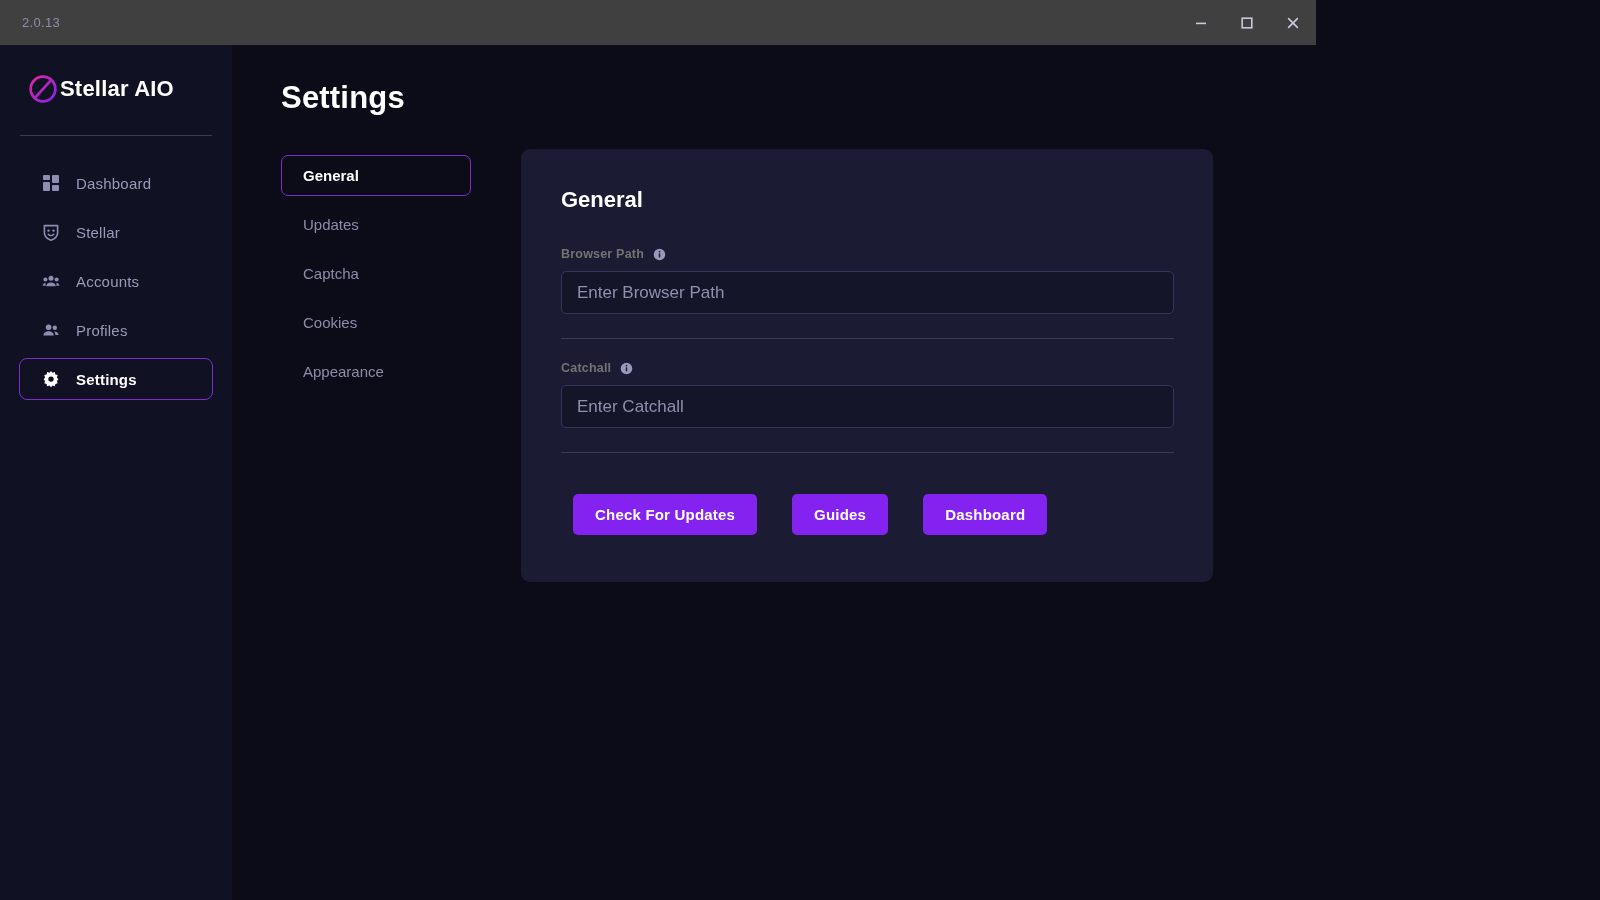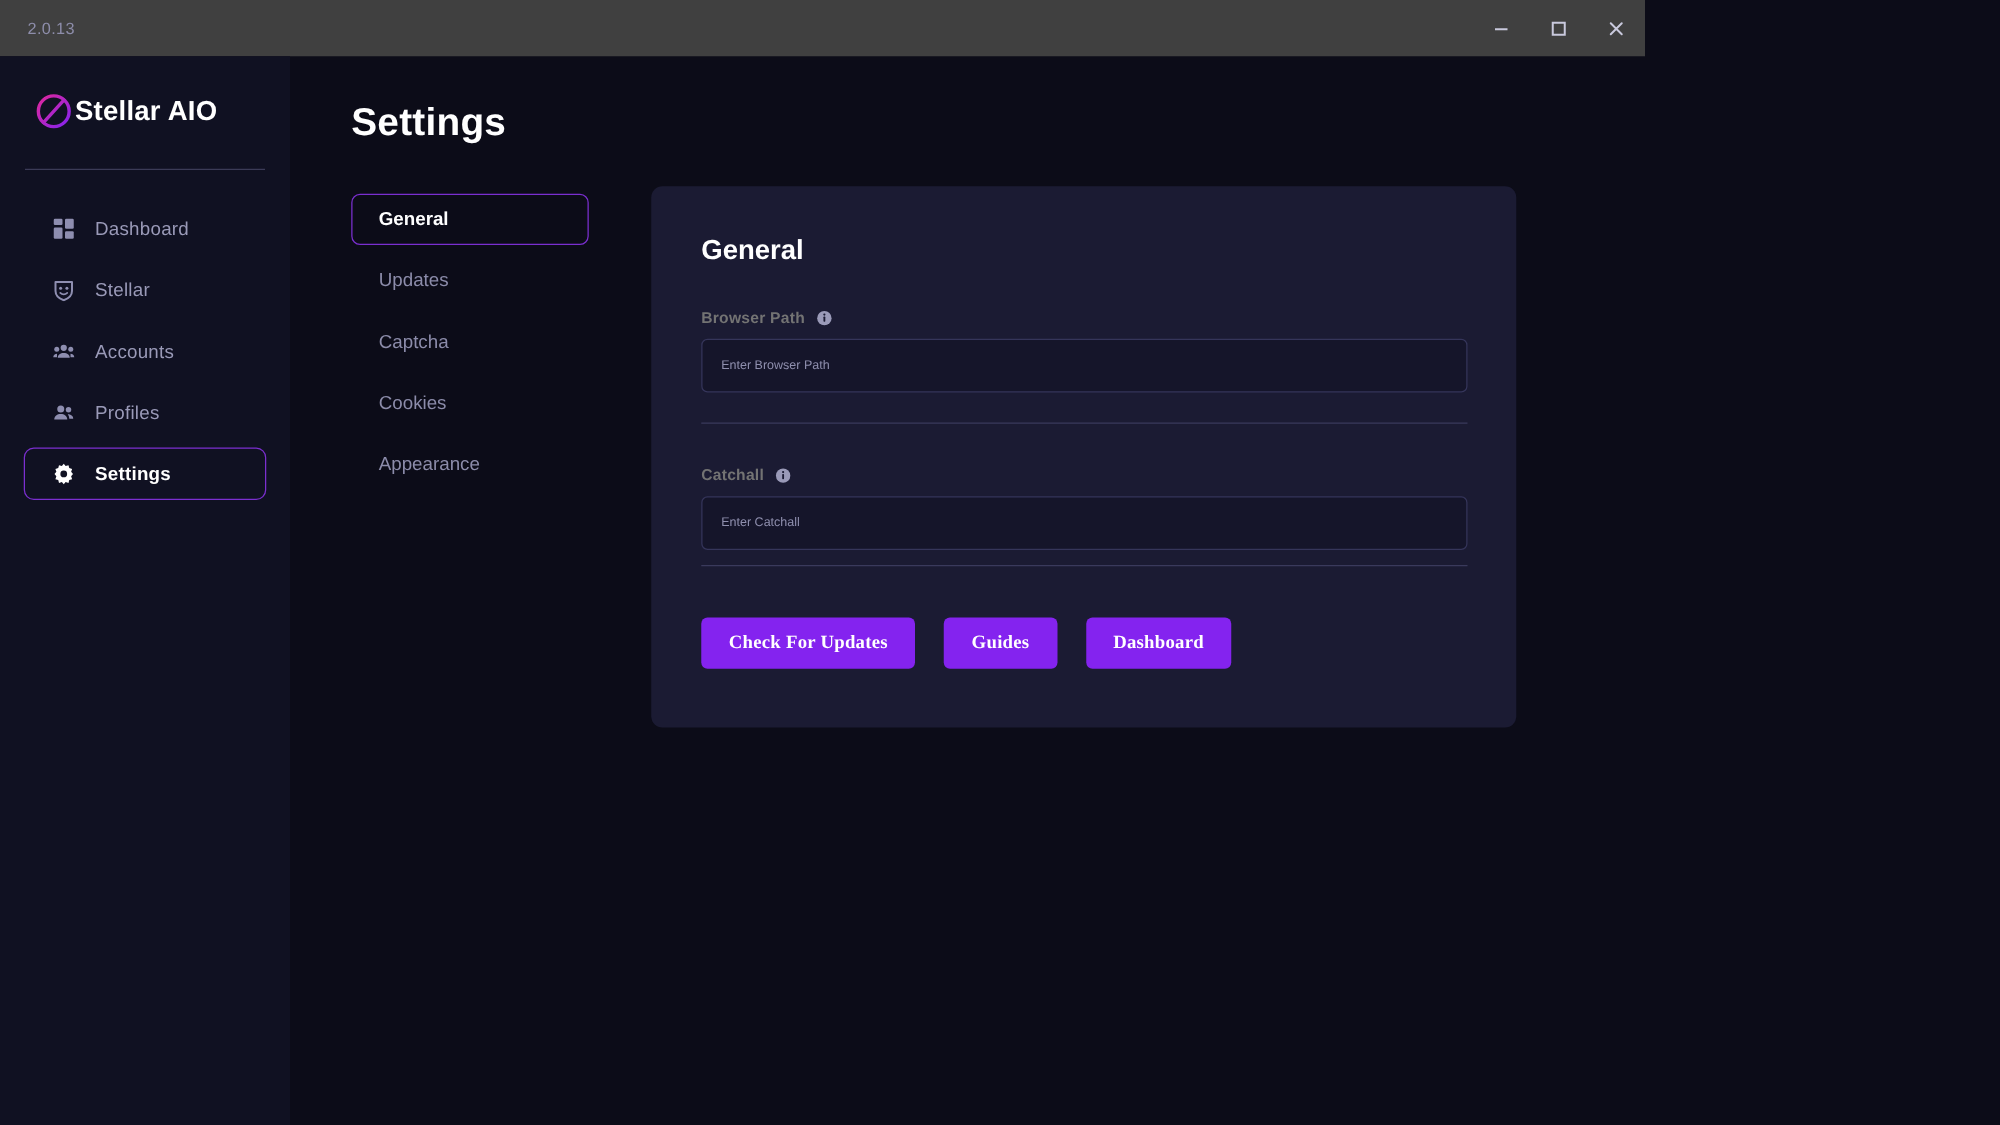--- a/index.html
+++ b/index.html
@@ -87,34 +87,34 @@
     margin-bottom:10px;
   }
   .info-icon{ width:13px; height:13px; flex:0 0 13px; display:block; }
   .field-input{
     width:613px; height:43px;
     background:#15152a;
     border:1px solid #35355a;
     border-radius:5px;
     padding:0 15px;
     font-family:"Liberation Sans", sans-serif;
-    font-size:10px; color:#eab308;
+    font-size:17px; color:#eab308;
     outline:none;
   }
   .field-input::placeholder{ color:#8f8fae; }
   .hr{ position:absolute; left:40px; width:613px; height:1px; background:#3a3a5c; }
 
   .btnrow{ position:absolute; left:40px; top:345px; display:flex; gap:23px; }
   .btn{
     height:41px; padding:0 22px;
     background:#8423ef; border:none; border-radius:5px;
-    font-family:Liberation Serif, serif;
+    font-family:Liberation Sans, sans-serif;
     font-size:15px; font-weight:bold; color:#ffffff;
     cursor:pointer; letter-spacing:.2px;
-    display:flex; align-items:center; justify-content:center;
+    display:flex; align-items:center; justify-content:center;margin-left:12px;
   }
 </style>
 </head>
 <body>
 
 <div class="app">
 
   <div class="titlebar">
     <div class="version">2.0.13</div>
     <div class="wincontrols">
@@ -243,21 +243,21 @@
             <circle cx="7" cy="7" r="6.2" fill="#9a9ab8"></circle>
             <rect x="6.2" y="5.7" width="1.6" height="4.4" rx="0.6" fill="#1b1b33"></rect>
             <circle cx="7" cy="3.9" r="0.95" fill="#1b1b33"></circle>
           </svg>
         </div>
         <input class="field-input" type="text" placeholder="Enter Browser Path" style="">
       </div>
 
       <div class="hr" style="top:189px;"></div>
 
-      <div class="field" style="top:212px;margin-top:12px;">
+      <div class="field" style="top:212px;">
         <div class="field-label">
           <span>Catchall</span>
           <svg class="info-icon" viewBox="0 0 14 14">
             <circle cx="7" cy="7" r="6.2" fill="#9a9ab8"></circle>
             <rect x="6.2" y="5.7" width="1.6" height="4.4" rx="0.6" fill="#1b1b33"></rect>
             <circle cx="7" cy="3.9" r="0.95" fill="#1b1b33"></circle>
           </svg>
         </div>
         <input class="field-input" type="text" placeholder="Enter Catchall" style="">
       </div>

